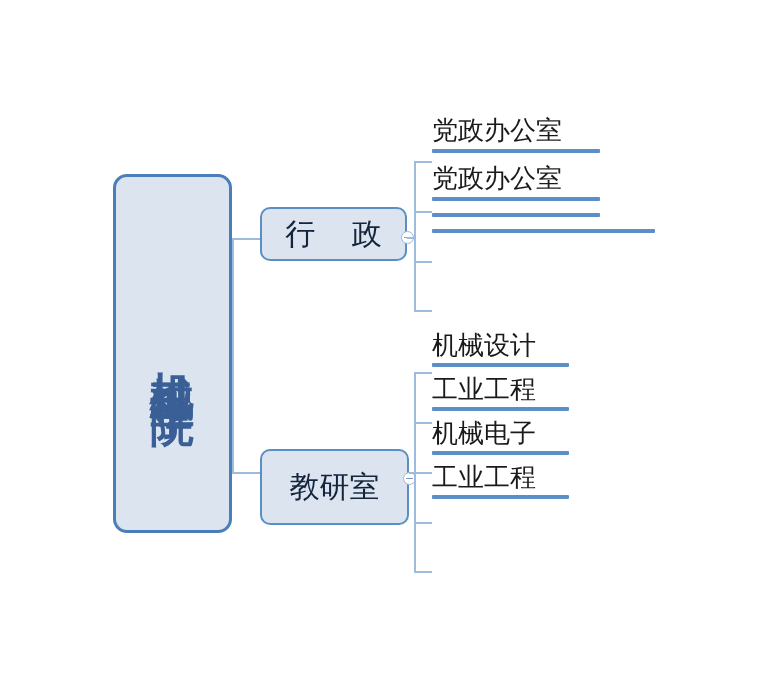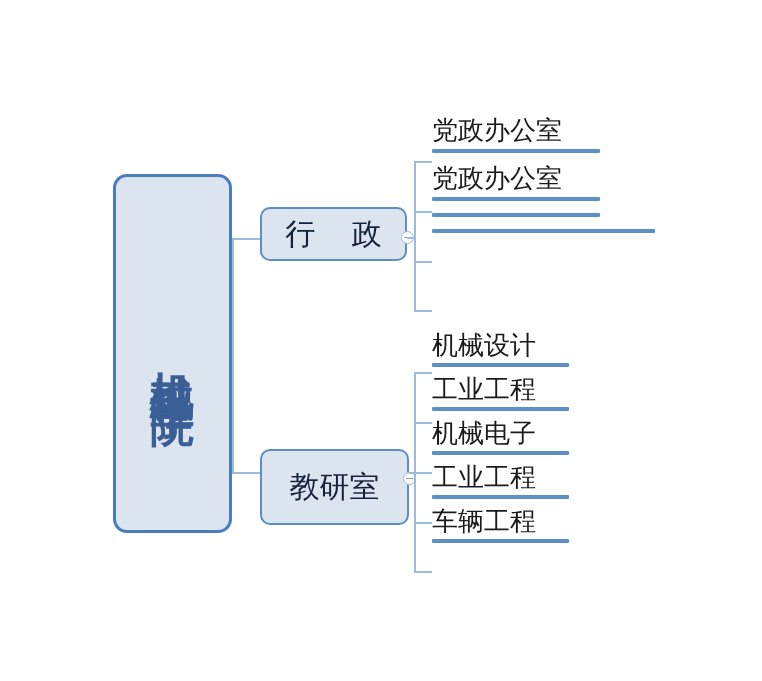--- a/index.html
+++ b/index.html
@@ -209,19 +209,15 @@
       <span class="leaf-underline" style="width:137px;"></span>
     </div>
     <div class="leaf">
       <span class="leaf-text">机械电子</span>
       <span class="leaf-underline" style="width:137px;"></span>
     </div>
     <div class="leaf">
       <span class="leaf-text">工业工程</span>
       <span class="leaf-underline" style="width:137px;"></span>
     </div>
-    <div class="leaf">
-      <span class="leaf-text">车辆工程</span>
-      <span class="leaf-underline" style="width:137px;"></span>
-    </div>
   </div>
 
 </div>
 
 </body></html>

